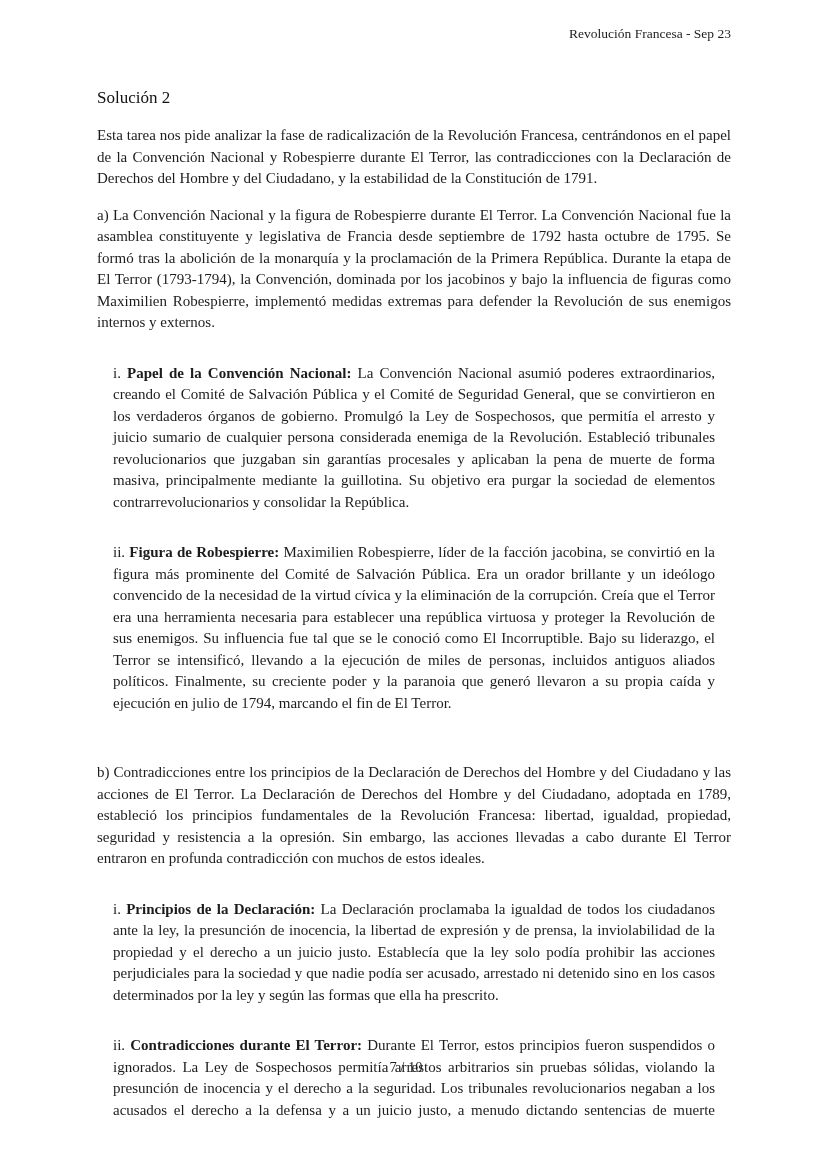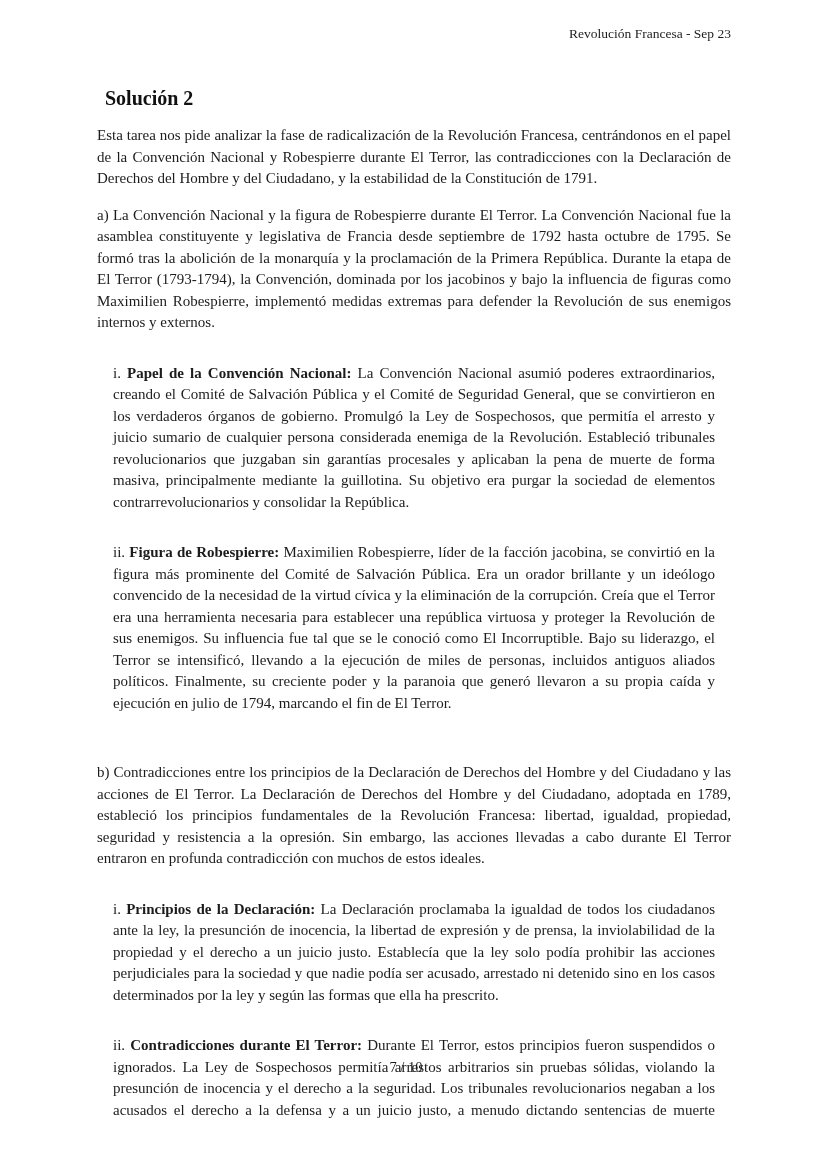--- a/index.html
+++ b/index.html
@@ -22,23 +22,23 @@
     background: #ffffff;
     overflow: hidden;
   }
   .doc-header {
     text-align: right;
     font-size: 13.5px;
     line-height: 16px;
     color: #1c1c1c;
   }
   .title {
-    margin: 44px 0 0 8px;
-    font-size: 20px;
-    font-weight: 700;
+    margin: 44px 0 0 0;
+    font-size: 17px;
+    font-weight: 400;
     line-height: 24px;
     color: #111111;
   }
   .para {
     margin: 15px 0 0 0;
     font-size: 15px;
     line-height: 21.5px;
     text-align: justify;
   }
   .para.intro {

